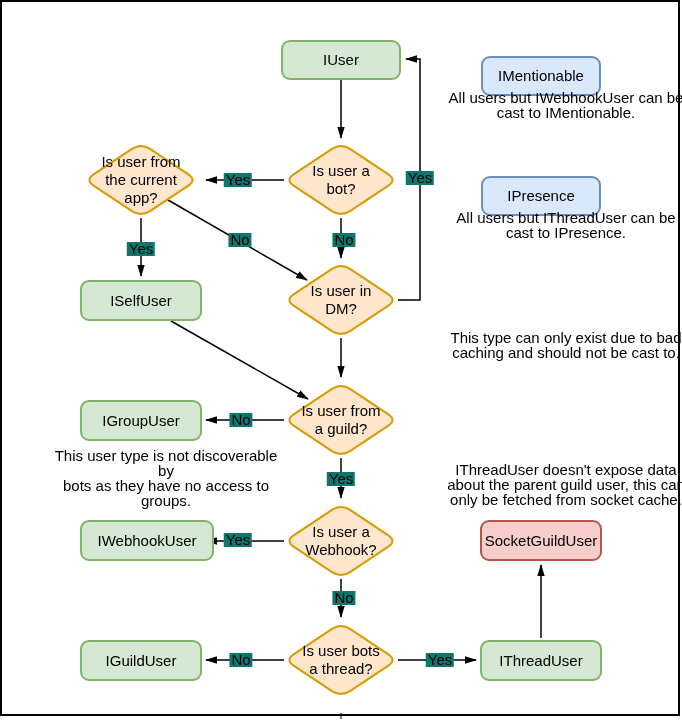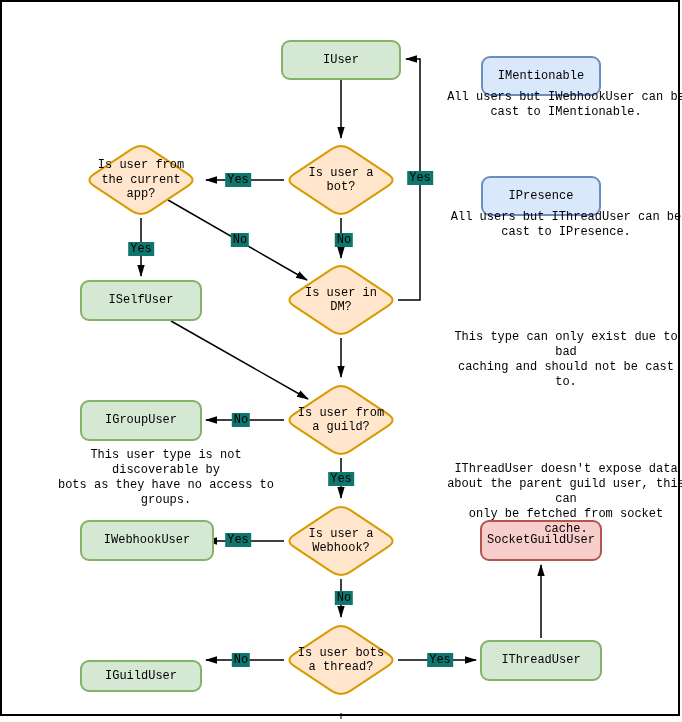--- a/index.html
+++ b/index.html
@@ -1,18 +1,18 @@
 <!DOCTYPE html>
 <html style="--green_fill: #d5e8d4; --green_stroke: #82b366; --orange_fill: #ffe6cc; --orange_stroke: #d79b00; --blue_fill: #dae8fc; --blue_stroke: #6c8ebf; --red_fill: #f8cecc; --red_stroke: #b85450; --edge_color: #000000; --background: #ffffff;"><head>
 <meta charset="utf-8">
 <style>
   html,body{margin:0;padding:0;background:#fff;}
   .canvas{
     position:relative;width:682px;height:722px;background:var(--background,#fff);
-    font-family:Liberation Mono, monospace;font-size:12px;color:#000;overflow:hidden;
+    font-family:Liberation Sans, sans-serif;font-size:15px;color:#000;overflow:hidden;
   }
   .frame{position:absolute;left:0;top:0;width:676px;height:712px;border:2px solid #000;pointer-events:none;}
   .edges{position:absolute;left:0;top:0;}
   .edge{stroke:var(--edge_color,#000);stroke-width:1.5;fill:none;}
   .tick{stroke:var(--edge_color,#000);stroke-width:1;}
   .arrowhead{fill:var(--edge_color,#000);}
   .node{
     position:absolute;box-sizing:border-box;border:2px solid;border-radius:9px;
     display:flex;align-items:center;justify-content:center;text-align:center;line-height:1.2;
   }
@@ -57,21 +57,21 @@
     <line class="tick" x1="341" y1="713" x2="341" y2="719"></line>
   </svg>
 
   <div class="node green" style="left:281px;top:40px;width:120px;height:40px">IUser</div>
   <div class="node blue" style="left:481px;top:40px;width:120px;height:40px">IMentionable</div>
   <div class="node blue" style="left:481px;top:160px;width:120px;height:40px">IPresence</div>
   <div class="node green" style="left:80px;top:280px;width:122px;height:41px">ISelfUser</div>
   <div class="node green" style="left:80px;top:400px;width:122px;height:41px">IGroupUser</div>
   <div class="node green" style="left:80px;top:520px;width:134px;height:41px">IWebhookUser</div>
   <div class="node red" style="left:480px;top:520px;width:122px;height:41px">SocketGuildUser</div>
-  <div class="node green" style="left:80px;top:660px;width:122px;height:32px">IGuildUser</div>
+  <div class="node green" style="left:80px;top:640px;width:122px;height:41px">IGuildUser</div>
   <div class="node green" style="left:480px;top:640px;width:122px;height:41px">IThreadUser</div>
 
   <div class="dwrap" style="left:284px;top:142px">
     <svg width="114" height="76">
         <path class="dshape" d="M66,6.9 L104,32.1 Q113,38 104,43.9 L66,69.1 Q57,75 48,69.1 L10,43.9 Q1,38 10,32.1 L48,6.9 Q57,1 66,6.9 Z"></path>
       </svg>
     <div class="dlabel">Is user a bot?</div>
   </div>
   <div class="dwrap" style="left:84px;top:142px">
     <svg width="114" height="76">

